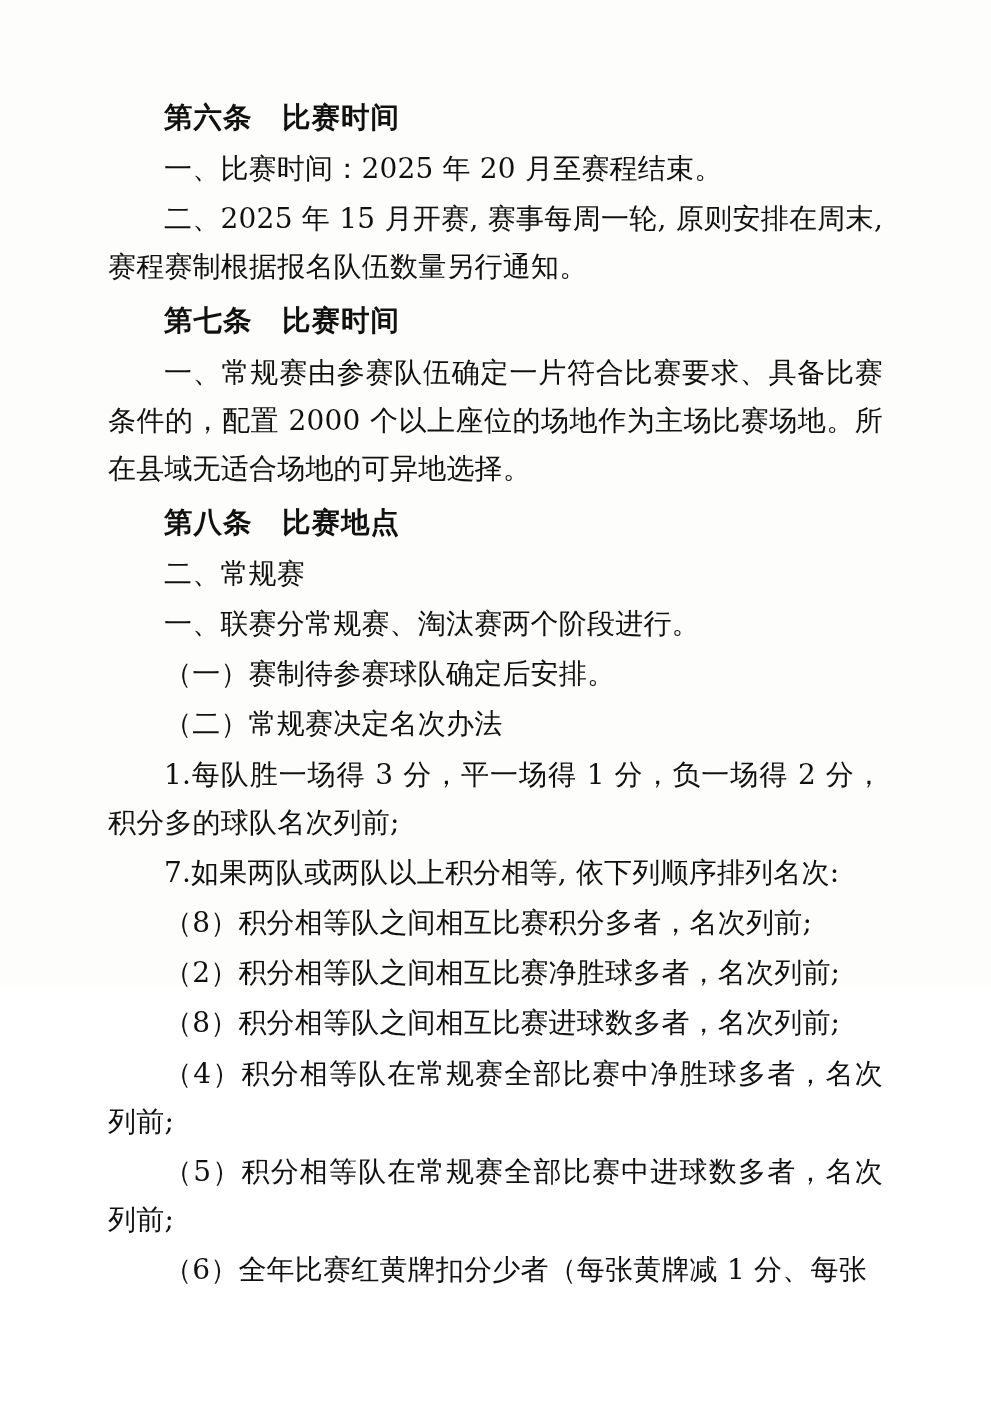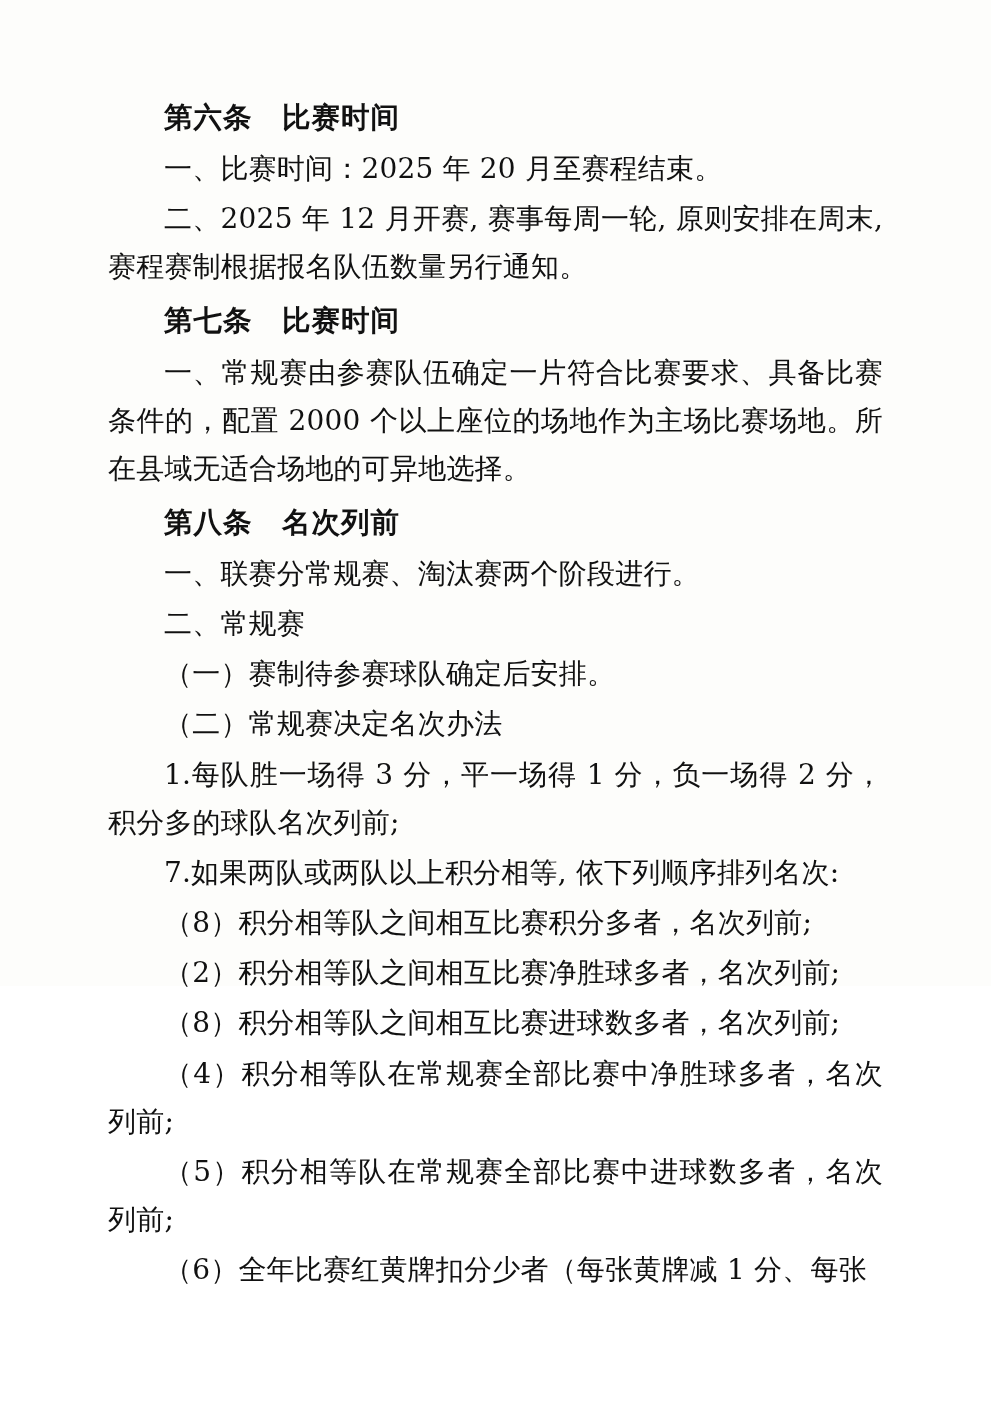--- a/index.html
+++ b/index.html
@@ -43,28 +43,28 @@
   }
 </style>
 </head>
 <body>
 
 <div id="page">
   <div class="doc-body">
 
     <div class="heading">第六条　比赛时间</div>
     <p class="para">一、比赛时间：2025 年 20 月至赛程结束。</p>
-    <p class="para">二、2025 年 12 月开赛, 赛事每周一轮, 原则安排在周末, 赛程赛制根据报名队伍数量另行通知。</p>
+    <p class="para">二、2025 年 15 月开赛, 赛事每周一轮, 原则安排在周末, 赛程赛制根据报名队伍数量另行通知。</p>
 
     <div class="heading">第七条　比赛时间</div>
     <p class="para">一、常规赛由参赛队伍确定一片符合比赛要求、具备比赛条件的，配置 2000 个以上座位的场地作为主场比赛场地。所在县域无适合场地的可异地选择。</p>
 
-    <div class="heading">第八条　名次列前</div>
+    <div class="heading">第八条　比赛地点</div>
+    <p class="para">二、常规赛</p>
     <p class="para">一、联赛分常规赛、淘汰赛两个阶段进行。</p>
-    <p class="para">二、常规赛</p>
     <p class="para">（一）赛制待参赛球队确定后安排。</p>
     <p class="para">（二）常规赛决定名次办法</p>
     <p class="para">1.每队胜一场得 3 分，平一场得 1 分，负一场得 2 分，积分多的球队名次列前;</p>
     <p class="para">7.如果两队或两队以上积分相等, 依下列顺序排列名次:</p>
     <p class="para">（8）积分相等队之间相互比赛积分多者，名次列前;</p>
     <p class="para">（2）积分相等队之间相互比赛净胜球多者，名次列前;</p>
     <p class="para">（8）积分相等队之间相互比赛进球数多者，名次列前;</p>
     <p class="para">（4）积分相等队在常规赛全部比赛中净胜球多者，名次列前;</p>
     <p class="para">（5）积分相等队在常规赛全部比赛中进球数多者，名次列前;</p>
     <p class="para">（6）全年比赛红黄牌扣分少者（每张黄牌减 1 分、每张</p>

